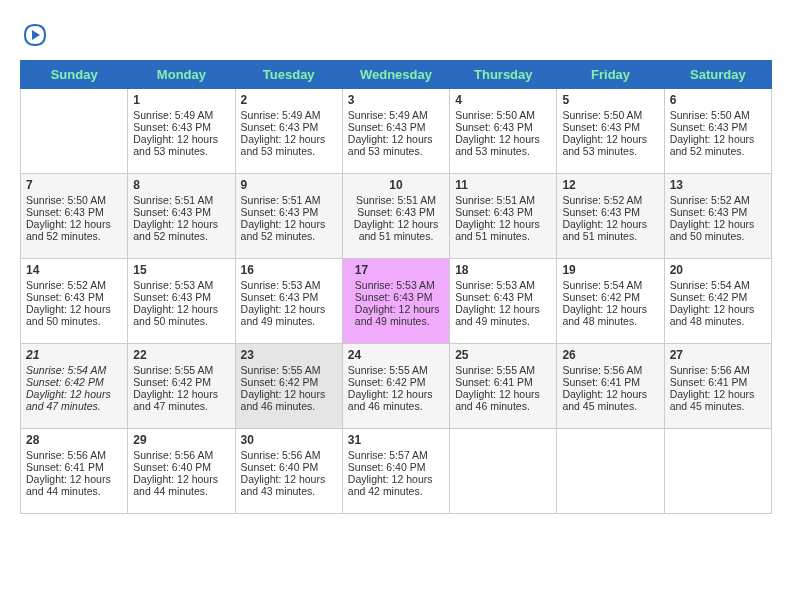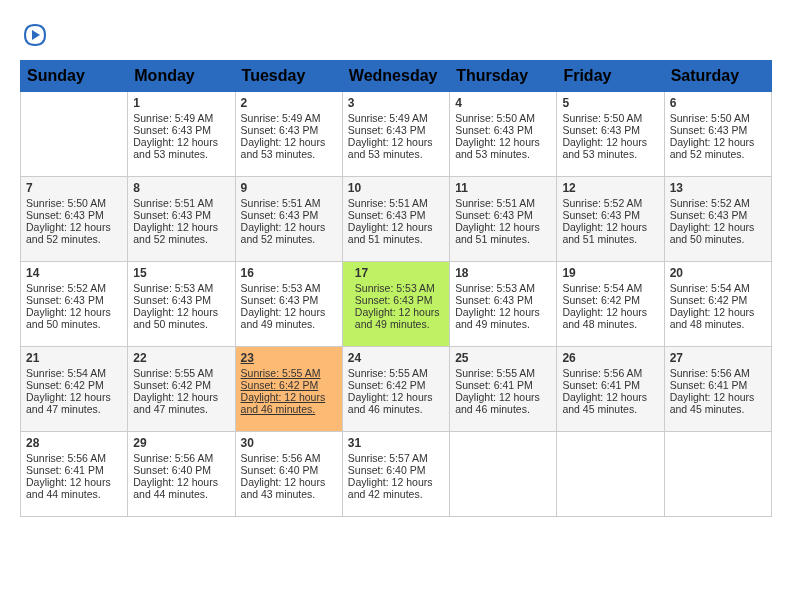--- a/index.html
+++ b/index.html
@@ -48,24 +48,24 @@
       color: #333;
       font-weight: normal;
     }
     table {
       width: 100%;
       border-collapse: collapse;
       table-layout: fixed;
     }
     th {
       background-color: #2a6bbf;
-      color: #000000;
-      text-align: left;
+      color: #86efac;
+      text-align: center;
       padding: 6px 6px;
-      font-size: 16px;
+      font-size: 13px;
       font-weight: bold;
       border: 1px solid #2a6bbf;
     }
     td {
       border: 1px solid #ccc;
       vertical-align: top;
       padding: 4px 5px;
       font-size: 10.5px;
       color: #333;
       height: 85px;
@@ -176,21 +176,21 @@
           <div>Daylight: 12 hours</div>
           <div>and 52 minutes.</div>
         </td>
         <td style="background-color: rgb(245, 245, 245);">
           <span class="day-num">9</span>
           <div>Sunrise: 5:51 AM</div>
           <div>Sunset: 6:43 PM</div>
           <div>Daylight: 12 hours</div>
           <div>and 52 minutes.</div>
         </td>
-        <td style="background-color: rgb(245, 245, 245);">
+        <td style="background-color: rgb(245, 245, 245); text-align: center;">
           <span class="day-num">10</span>
           <div>Sunrise: 5:51 AM</div>
           <div>Sunset: 6:43 PM</div>
           <div>Daylight: 12 hours</div>
           <div>and 51 minutes.</div>
         </td>
         <td style="background-color: rgb(245, 245, 245); margin-left: 48px;">
           <span class="day-num">11</span>
           <div>Sunrise: 5:51 AM</div>
           <div>Sunset: 6:43 PM</div>
@@ -227,21 +227,21 @@
           <div>Daylight: 12 hours</div>
           <div>and 50 minutes.</div>
         </td>
         <td style="background-color: rgb(255, 255, 255);">
           <span class="day-num">16</span>
           <div>Sunrise: 5:53 AM</div>
           <div>Sunset: 6:43 PM</div>
           <div>Daylight: 12 hours</div>
           <div>and 49 minutes.</div>
         </td>
-        <td style="background-color: #bef264; padding-left: 12px;">
+        <td style="background-color: #f0abfc; padding-left: 12px;">
           <span class="day-num">17</span>
           <div>Sunrise: 5:53 AM</div>
           <div>Sunset: 6:43 PM</div>
           <div>Daylight: 12 hours</div>
           <div>and 49 minutes.</div>
         </td>
         <td style="background-color: rgb(255, 255, 255);">
           <span class="day-num">18</span>
           <div>Sunrise: 5:53 AM</div>
           <div>Sunset: 6:43 PM</div>
@@ -257,35 +257,35 @@
         </td>
         <td style="background-color: rgb(255, 255, 255);">
           <span class="day-num">20</span>
           <div>Sunrise: 5:54 AM</div>
           <div>Sunset: 6:42 PM</div>
           <div>Daylight: 12 hours</div>
           <div>and 48 minutes.</div>
         </td>
       </tr>
       <tr>
-        <td style="background-color: rgb(245, 245, 245);">
+        <td style="background-color: rgb(245, 245, 245); font-style: italic;">
           <span class="day-num">21</span>
           <div>Sunrise: 5:54 AM</div>
           <div>Sunset: 6:42 PM</div>
           <div>Daylight: 12 hours</div>
           <div>and 47 minutes.</div>
         </td>
         <td style="background-color: rgb(245, 245, 245);">
           <span class="day-num">22</span>
           <div>Sunrise: 5:55 AM</div>
           <div>Sunset: 6:42 PM</div>
           <div>Daylight: 12 hours</div>
           <div>and 47 minutes.</div>
         </td>
-        <td style="background-color: #fdba74; text-decoration: underline;">
+        <td style="background-color: #e5e5e5;">
           <span class="day-num">23</span>
           <div>Sunrise: 5:55 AM</div>
           <div>Sunset: 6:42 PM</div>
           <div>Daylight: 12 hours</div>
           <div>and 46 minutes.</div>
         </td>
         <td style="background-color: rgb(245, 245, 245); margin-left: 20px;">
           <span class="day-num">24</span>
           <div>Sunrise: 5:55 AM</div>
           <div>Sunset: 6:42 PM</div>

